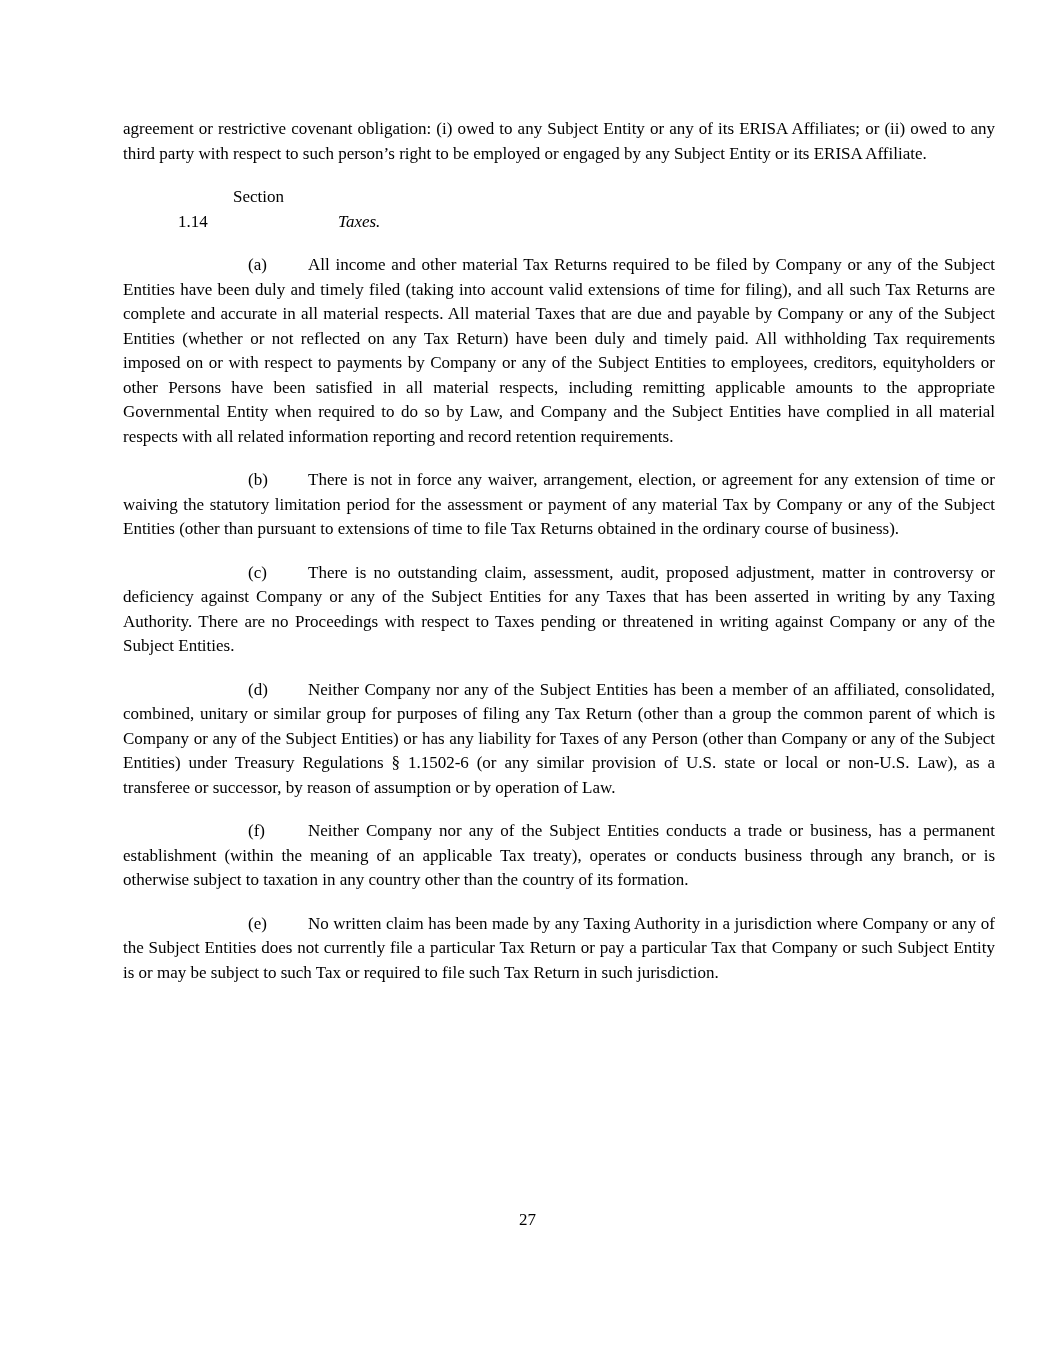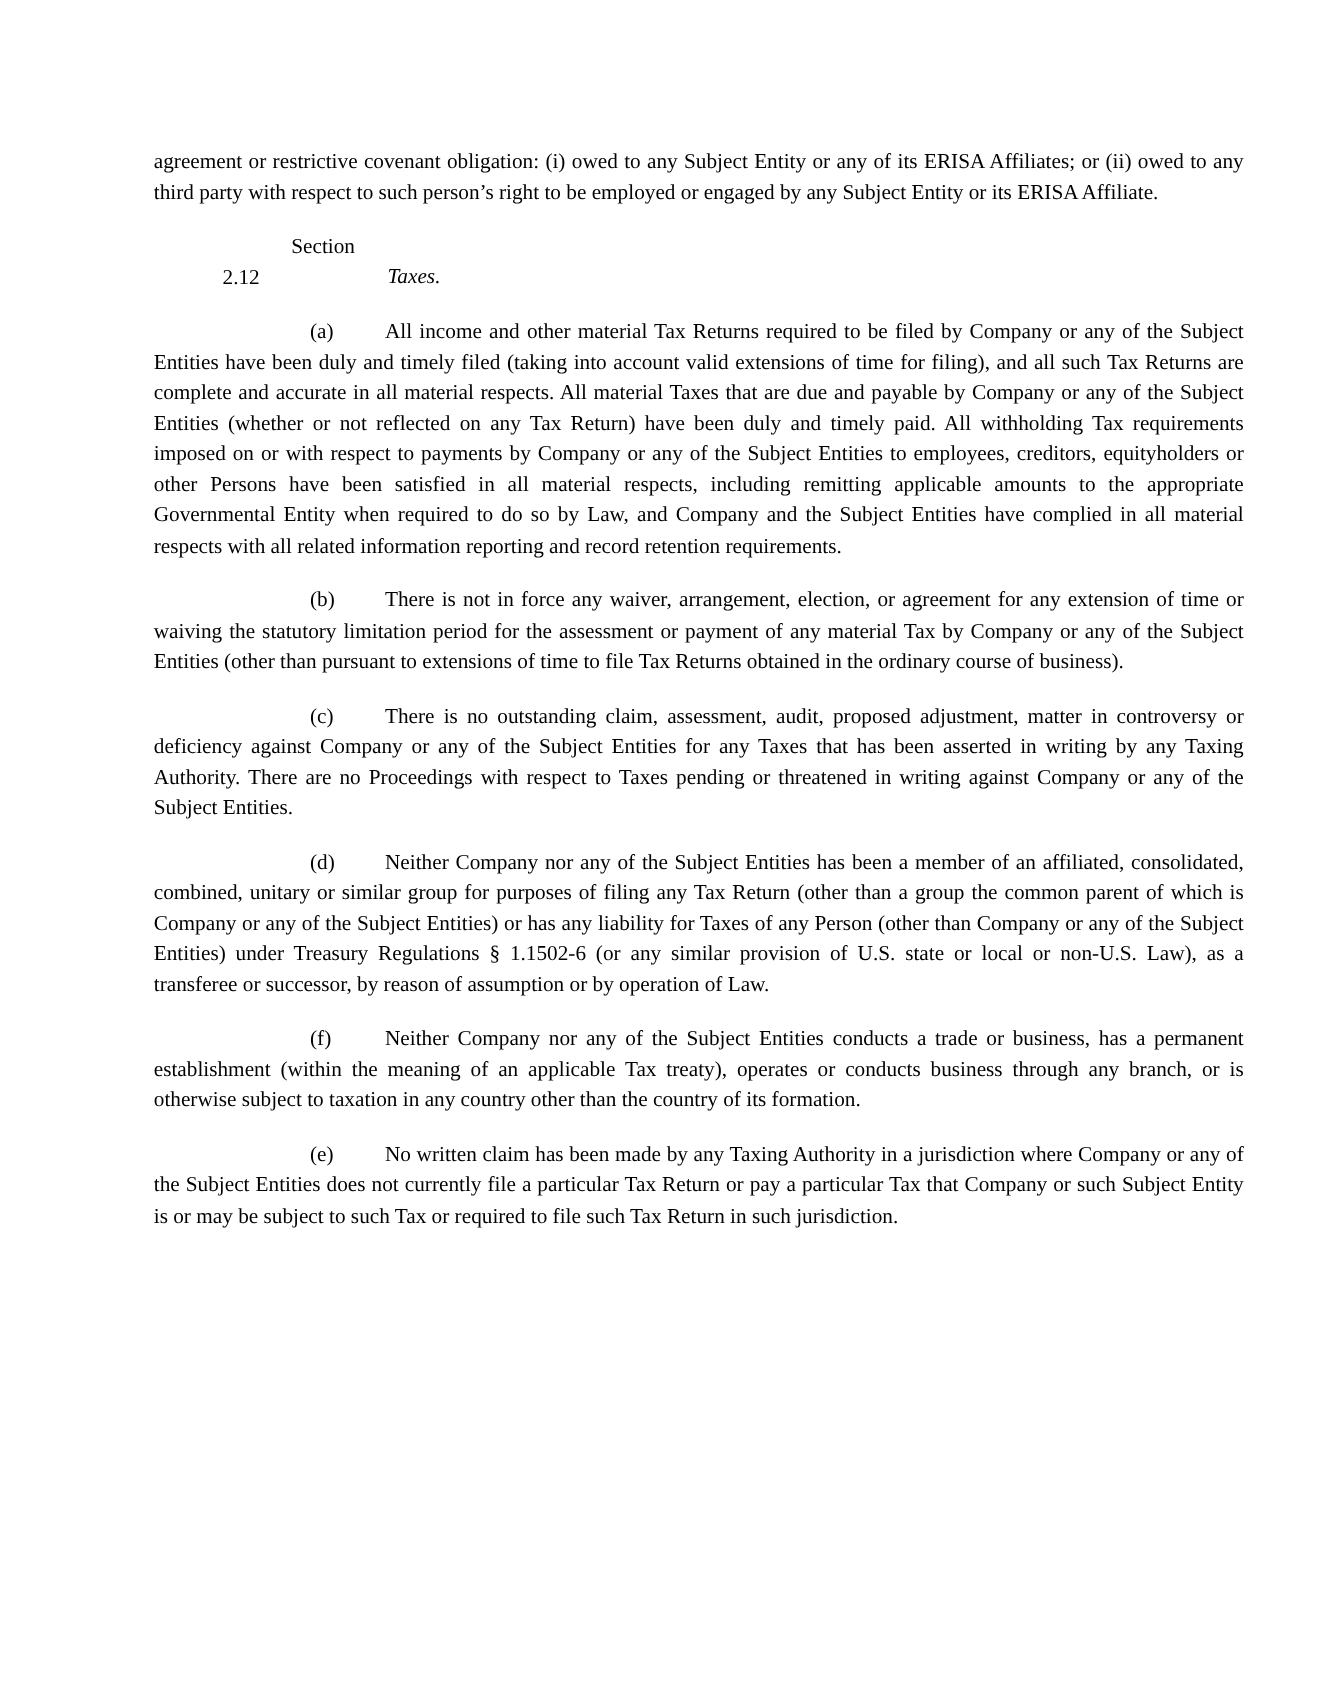--- a/index.html
+++ b/index.html
@@ -30,20 +30,21 @@
   p.section-heading {
     text-indent: 55px;
     text-align: left;
   }
   .sec-num {
     display: inline-block;
     width: 132px;
   }
   .sec-title {
     font-style: italic;
+    margin-left: 28px;
   }
   p.lettered-para {
     text-indent: 125px;
   }
   .para-label {
     display: inline-block;
     width: 60px;
     text-indent: 0;
   }
   .page-number {
@@ -56,21 +57,21 @@
   }
 </style>
 </head>
 <body>
 
 <div class="page">
 
   <p class="intro-para">agreement or restrictive covenant obligation: (i) owed to any Subject Entity or any of its ERISA Affiliates; or (ii) owed to any third party with respect to such person’s right to be employed or engaged by any Subject Entity or its ERISA Affiliate.</p>
 
   <p class="section-heading">
-    <span class="sec-num">Section 2.12</span><span class="sec-title">Taxes.</span>
+    <span class="sec-num">Section 1.14</span><span class="sec-title">Taxes.</span>
   </p>
 
   <p class="lettered-para">
     <span class="para-label">(a)</span><span>All income and other material Tax Returns required to be filed by Company or any of the Subject Entities have been duly and timely filed (taking into account valid extensions of time for filing), and all such Tax Returns are complete and accurate in all material respects. All material Taxes that are due and payable by Company or any of the Subject Entities (whether or not reflected on any Tax Return) have been duly and timely paid. All withholding Tax requirements imposed on or with respect to payments by Company or any of the Subject Entities to employees, creditors, equityholders or other Persons have been satisfied in all material respects, including remitting applicable amounts to the appropriate Governmental Entity when required to do so by Law, and Company and the Subject Entities have complied in all material respects with all related information reporting and record retention requirements.</span>
   </p>
 
   <p class="lettered-para">
     <span class="para-label">(b)</span><span>There is not in force any waiver, arrangement, election, or agreement for any extension of time or waiving the statutory limitation period for the assessment or payment of any material Tax by Company or any of the Subject Entities (other than pursuant to extensions of time to file Tax Returns obtained in the ordinary course of business).</span>
   </p>
 
@@ -83,14 +84,15 @@
   </p>
 
   <p class="lettered-para">
     <span class="para-label">(f)</span><span>Neither Company nor any of the Subject Entities conducts a trade or business, has a permanent establishment (within the meaning of an applicable Tax treaty), operates or conducts business through any branch, or is otherwise subject to taxation in any country other than the country of its formation.</span>
   </p>
 
   <p class="lettered-para">
     <span class="para-label">(e)</span><span>No written claim has been made by any Taxing Authority in a jurisdiction where Company or any of the Subject Entities does not currently file a particular Tax Return or pay a particular Tax that Company or such Subject Entity is or may be subject to such Tax or required to file such Tax Return in such jurisdiction.</span>
   </p>
 
+  <div class="page-number">27</div>
 
 </div>
 
 </body></html>

